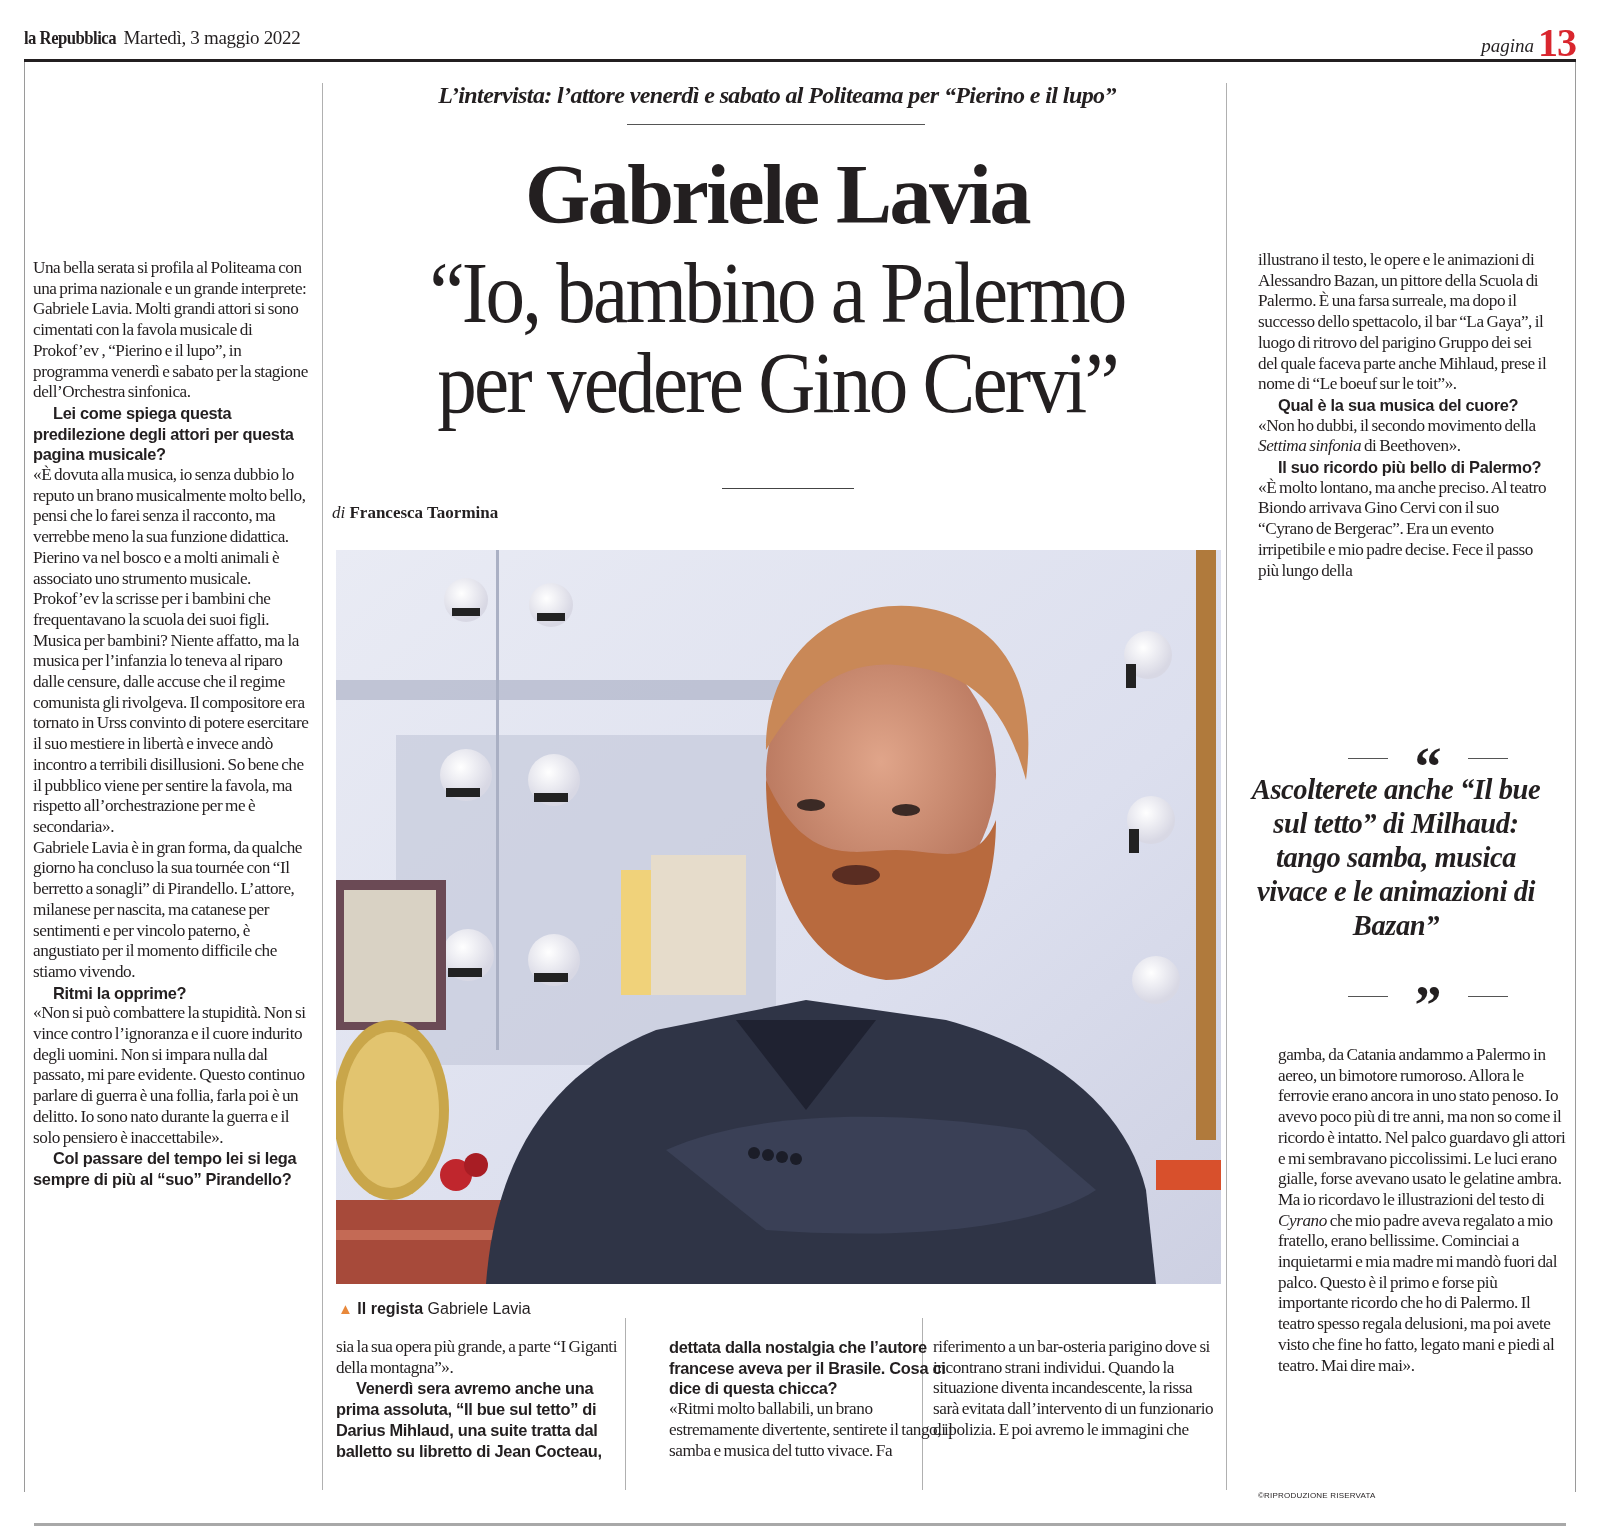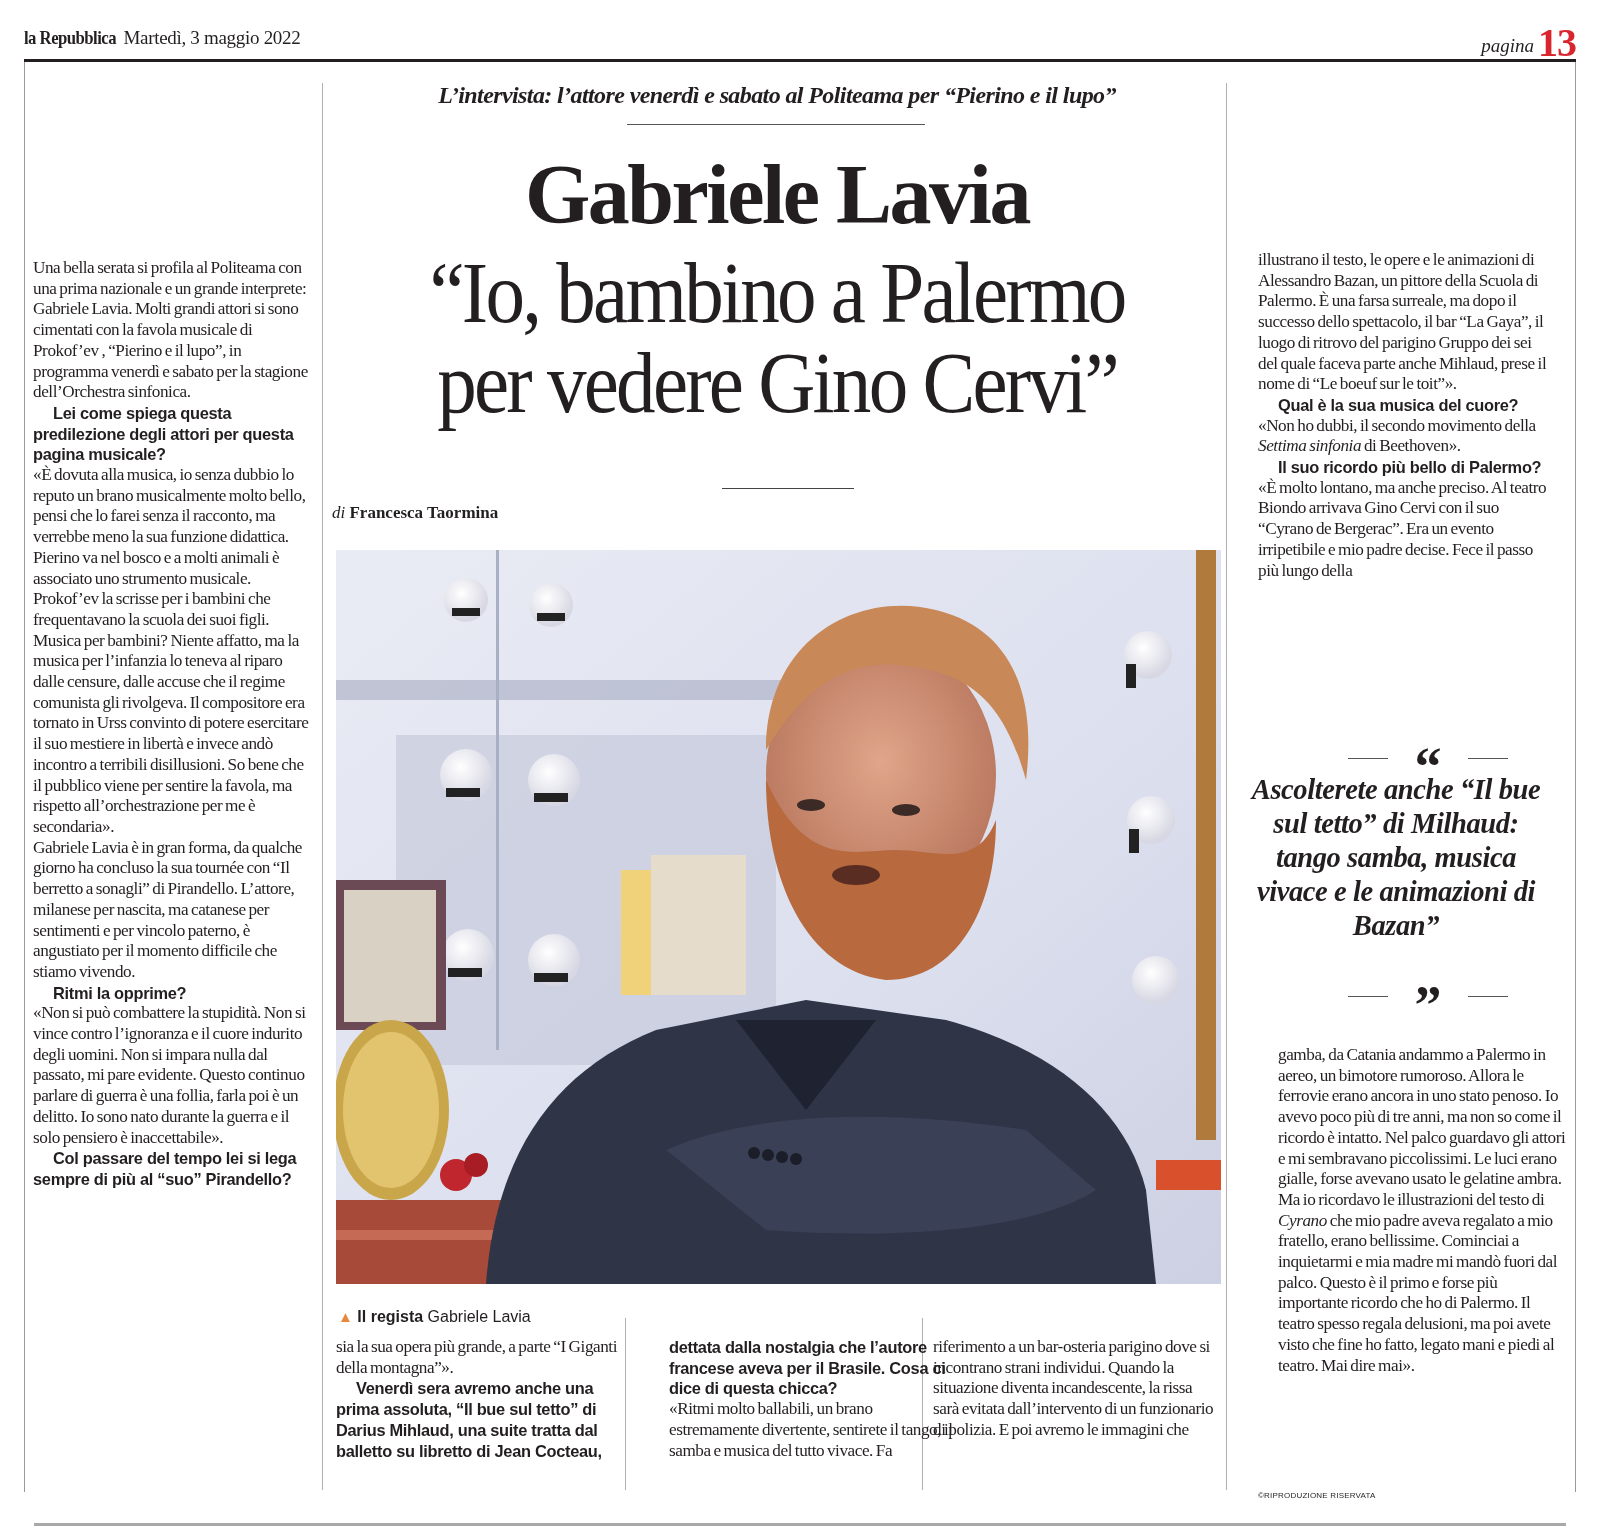--- a/index.html
+++ b/index.html
@@ -37,21 +37,21 @@
   .headline-1 { position: absolute; left: 332px; width: 890px; top: 150px; text-align: center; font-size: 84px; font-weight: bold; letter-spacing: -2.5px; line-height: 90px; }
   .headline-2 { position: absolute; left: 332px; width: 890px; top: 248px; text-align: center; font-size: 86px; line-height: 90px; letter-spacing: -3px; transform: scaleX(0.92); transform-origin: center top; }
   .byline-rule { position: absolute; left: 722px; top: 488px; width: 132px; height: 1px; background: #444; }
   .byline { position: absolute; left: 332px; width: 890px; top: 503px; text-align: left; font-size: 17px; }
   .byline .di { font-style: italic; }
   .byline .name { font-weight: bold; }
 
   
   .photo { position: absolute; left: 336px; top: 550px; width: 885px; height: 734px; overflow: hidden; background: #dfe2ee; }
   .photo svg { display: block; }
-  .caption { position: absolute; left: 338px; top: 1300px; font-family: "Liberation Sans", "DejaVu Sans", sans-serif; font-size: 16px; white-space: nowrap; margin-top: 8px; }
+  .caption { position: absolute; left: 338px; top: 1300px; font-family: "Liberation Sans", "DejaVu Sans", sans-serif; font-size: 16px; white-space: nowrap; }
   .caption .tri { color: #e8883b; font-size: 15px; }
   .caption .role { font-weight: bold; }
 
   
   .pq-marks { position: absolute; left: 1336px; width: 184px; height: 40px; }
   .pq-marks .line { position: absolute; top: 18px; width: 40px; height: 1px; background: #555; }
   .pq-marks .glyph { position: absolute; left: 0; right: 0; text-align: center; font-size: 54px; font-weight: bold; line-height: 54px; top: 0; }
   .pq-text { position: absolute; left: 1244px; width: 304px; top: 773px; text-align: center; font-size: 28.5px; font-weight: bold; font-style: italic; line-height: 34px; letter-spacing: -0.4px; }
 
   .copyright { position: absolute; left: 1258px; top: 1491px; font-family: "Liberation Sans", "DejaVu Sans", sans-serif; font-size: 8px; letter-spacing: 0.2px; color: #231f20; }

